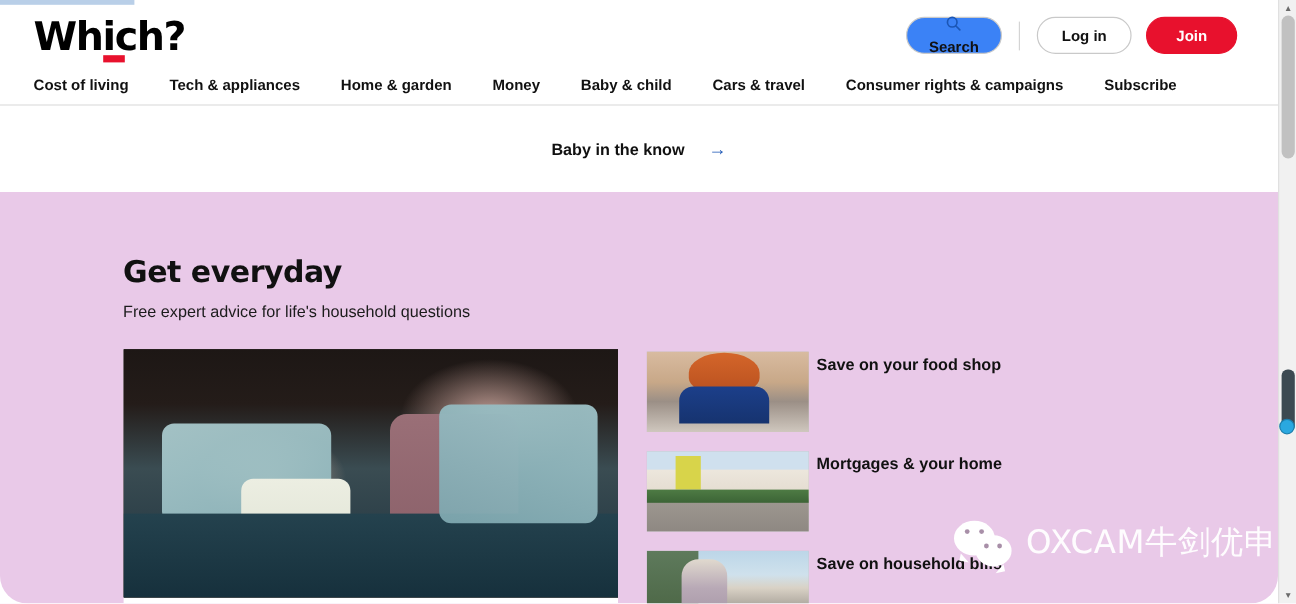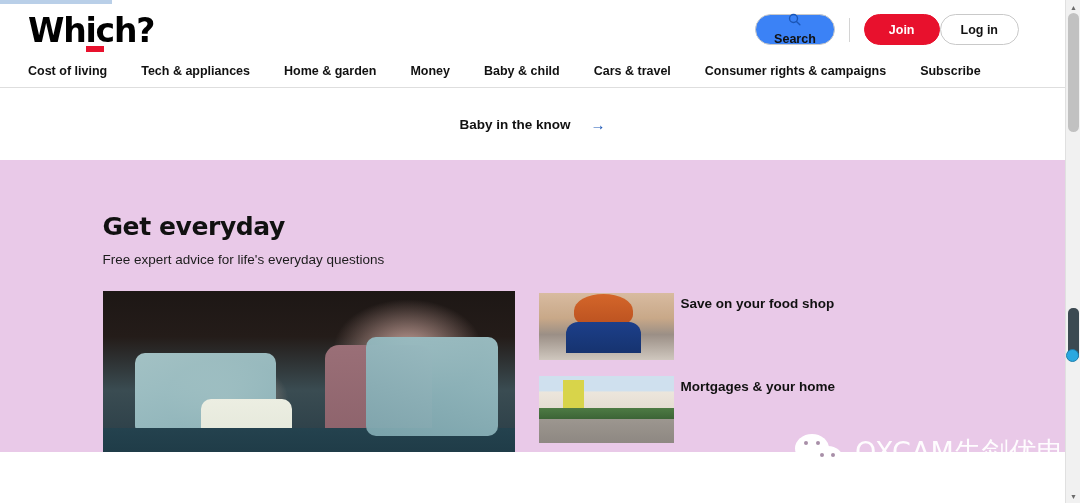--- a/index.html
+++ b/index.html
@@ -21,23 +21,24 @@
   .loadbar {
     position: absolute; top: 0; left: 0;
     width: 112px; height: 4px;
     background: #b9cfe8;
     z-index: 40;
   }
 
   
   .page {
     position: absolute; top: 0; left: 0;
-    width: 1065px; height: 452px;
+    width: 1065px; height: 503px;
     overflow: hidden;
     background: #ffffff;
+    border-radius: 23px;
   }
 
   
   header.site-header {
     position: relative;
     height: 88px;
     background: #ffffff;
     border-bottom: 1px solid #dedede;
   }
   .logo {
@@ -431,22 +432,22 @@
             <svg width="13" height="13" viewBox="0 0 16 16" fill="none" aria-hidden="true">
               <circle cx="6.8" cy="6.8" r="4.9" stroke="#1b56b5" stroke-width="1.7"></circle>
               <line x1="10.4" y1="10.4" x2="14.6" y2="14.6" stroke="#1b56b5" stroke-width="1.7" stroke-linecap="round"></line>
             </svg>
           </span>
           <span>Search</span>
         </button>
 
         <span class="divider-v"></span>
 
+        <button class="btn btn-login">Log in</button>
         <button class="btn btn-join">Join</button>
-        <button class="btn btn-login">Log in</button>
       </div>
 
       <nav class="main-nav">
         <a>Cost of living</a>
         <a>Tech &amp; appliances</a>
         <a>Home &amp; garden</a>
         <a>Money</a>
         <a>Baby &amp; child</a>
         <a>Cars &amp; travel</a>
         <a>Consumer rights &amp; campaigns</a>
@@ -458,21 +459,21 @@
       <span class="subscribe-label">Baby in the know</span>
       <a class="subscribe-link">
         <span class="arrow">→</span>
       </a>
     </div>
 
     <section class="answers-section">
       <div class="container">
 
         <h2 class="section-title">Get everyday</h2>
-        <p class="section-sub">Free expert advice for life's everyday questions</p>
+        <p class="section-sub">Free expert advice for life's household questions</p>
 
         <div class="answers-grid">
 
           <article class="feature-card">
             <div class="feature-img">
               <div class="ph ph-bed">
                 <div class="dad"></div>
                 <div class="kid"></div>
                 <div class="duvet"></div>
               </div>

